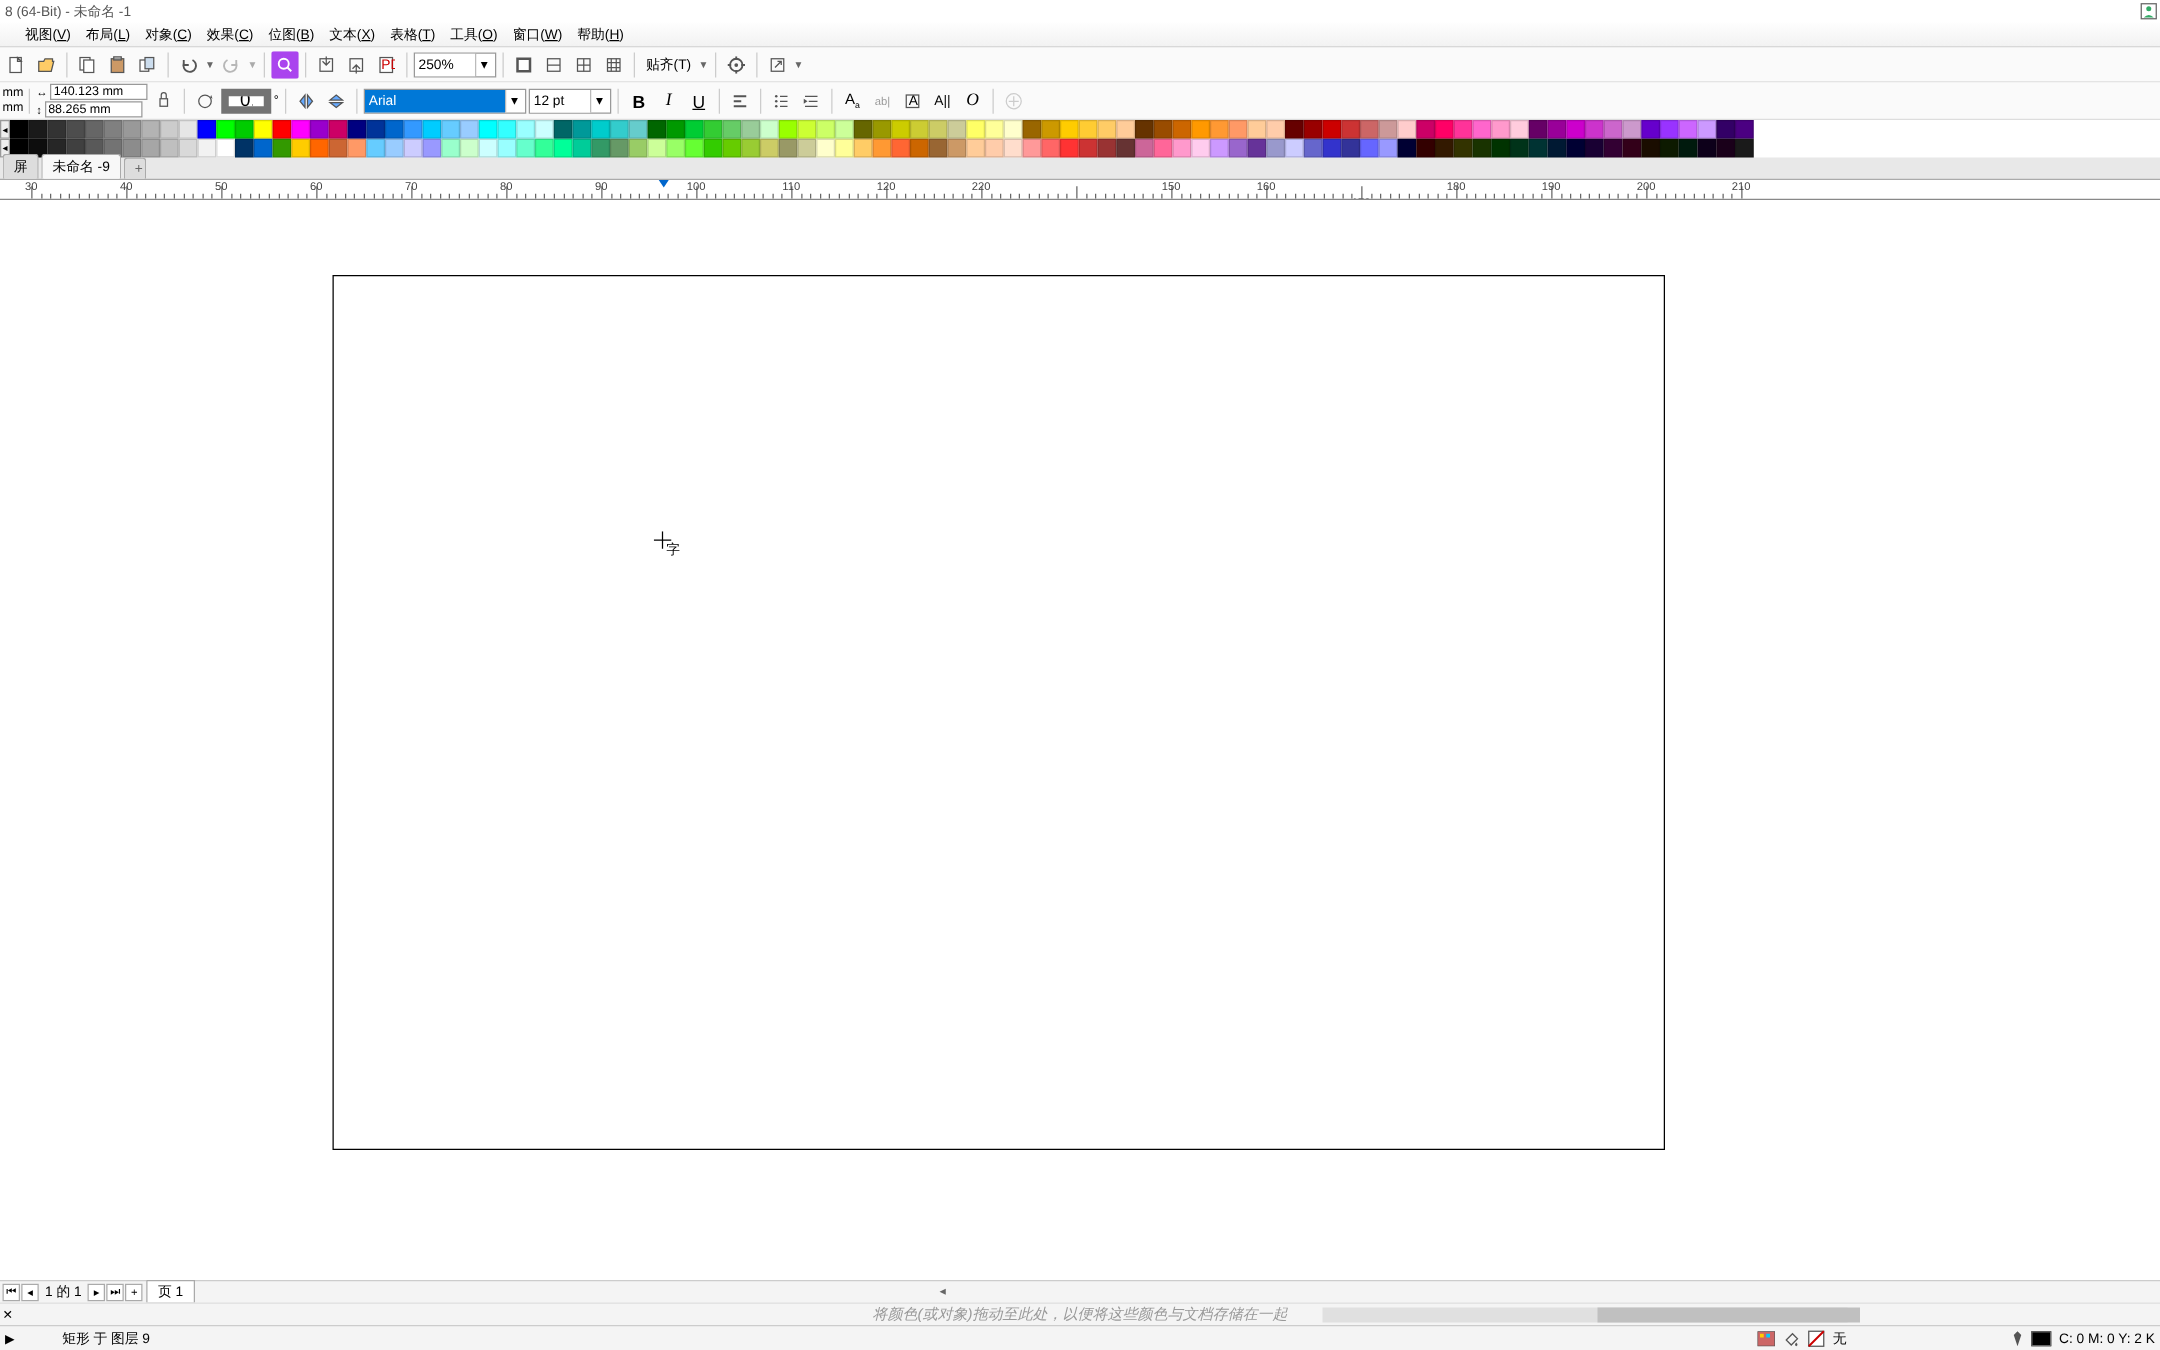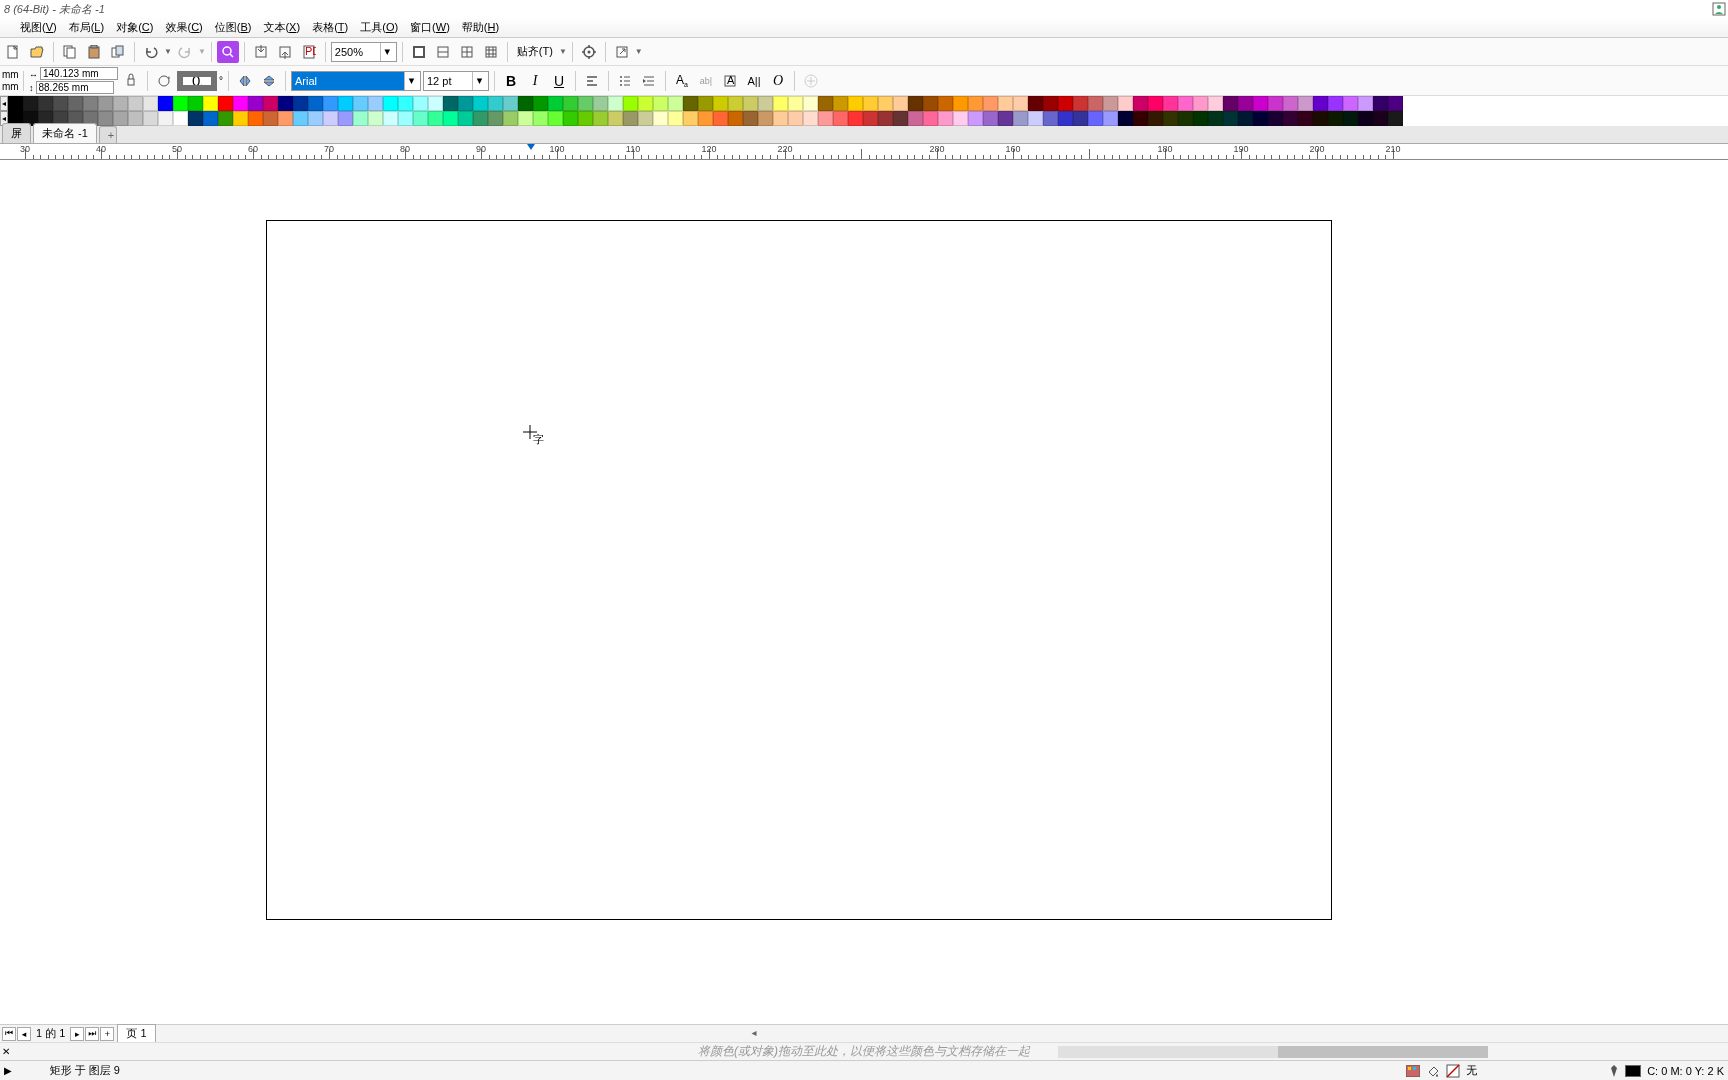--- a/index.html
+++ b/index.html
@@ -1,17 +1,17 @@
 <!DOCTYPE html>
 <html><head>
 <meta charset="utf-8">
 <style>
 *{margin:0;padding:0;box-sizing:border-box;font-family:"Microsoft YaHei",Arial,sans-serif;font-size:11px;}
 body{background:#fff;overflow:hidden;width:1728px;height:1080px;position:relative;}
-.titlebar{height:18px;background:#fff;display:flex;align-items:center;padding:0 4px;color:#555;font-style:italic;}
+.titlebar{height:18px;background:#fff;display:flex;align-items:center;padding:0 4px;color:#555;}
 .titlebar-right{position:absolute;right:2px;top:2px;}
 .menubar{height:20px;background:linear-gradient(#fefefe,#f2f2f2);border-bottom:1px solid #ccc;display:flex;align-items:center;padding:0 2px;}
 .menu-item{padding:2px 6px;cursor:default;}
 .menu-item u{text-decoration:underline;}
 .toolbar1{height:28px;background:#fafafa;border-bottom:1px solid #ddd;display:flex;align-items:center;padding:0 2px;gap:2px;}
 .toolbar2{height:30px;background:#fafafa;border-bottom:1px solid #ddd;display:flex;align-items:center;padding:0 2px;gap:2px;}
 .tb-btn{width:22px;height:22px;display:flex;align-items:center;justify-content:center;border:1px solid transparent;border-radius:2px;}
 .tb-sep{width:1px;height:20px;background:#ccc;margin:0 3px;}
 .tb-input{height:20px;border:6px solid #737373;background:#fff;padding:0 9px;font-size:15px;}
 .tb-combo{height:20px;border:1px solid #999;background:#fff;display:flex;align-items:center;}
@@ -532,21 +532,21 @@
       <div class="sw" style="background: rgb(13, 26, 0);"></div>
       <div class="sw" style="background: rgb(0, 26, 13);"></div>
       <div class="sw" style="background: rgb(13, 0, 26);"></div>
       <div class="sw" style="background: rgb(26, 0, 26);"></div>
       <div class="sw" style="background: rgb(26, 26, 26);"></div>
     </div>
 </div>
 
 <div class="doctabs">
   <div class="doctab" style="background:#ddd;">屏</div>
-  <div class="doctab">未命名 -1</div>
+  <div class="doctab">未命名 -9</div>
   <div class="doctab plus">+</div>
 </div>
 
 <div class="workarea">
   <div class="hruler" id="hruler">
       <div class="tick major" style="left: 25px;"></div>
       <div class="lbl" style="left: 25px;">30</div>
       <div class="tick minor" style="left: 32.6px;"></div>
       <div class="tick minor" style="left: 40.2px;"></div>
       <div class="tick minor" style="left: 47.8px;"></div>
@@ -671,21 +671,21 @@
       <div class="tick minor" style="left: 868.6px;"></div>
       <div class="tick minor" style="left: 876.2px;"></div>
       <div class="tick minor" style="left: 883.8px;"></div>
       <div class="tick minor" style="left: 891.4px;"></div>
       <div class="tick minor" style="left: 899px;"></div>
       <div class="tick minor" style="left: 906.6px;"></div>
       <div class="tick minor" style="left: 914.2px;"></div>
       <div class="tick minor" style="left: 921.8px;"></div>
       <div class="tick minor" style="left: 929.4px;"></div>
       <div class="tick major" style="left: 937px;"></div>
-      <div class="lbl" style="left: 937px;">280</div>
+      <div class="lbl" style="left: 937px;">150</div>
       <div class="tick minor" style="left: 944.6px;"></div>
       <div class="tick minor" style="left: 952.2px;"></div>
       <div class="tick minor" style="left: 959.8px;"></div>
       <div class="tick minor" style="left: 967.4px;"></div>
       <div class="tick minor" style="left: 975px;"></div>
       <div class="tick minor" style="left: 982.6px;"></div>
       <div class="tick minor" style="left: 990.2px;"></div>
       <div class="tick minor" style="left: 997.8px;"></div>
       <div class="tick minor" style="left: 1005.4px;"></div>
       <div class="tick major" style="left: 1013px;"></div>

